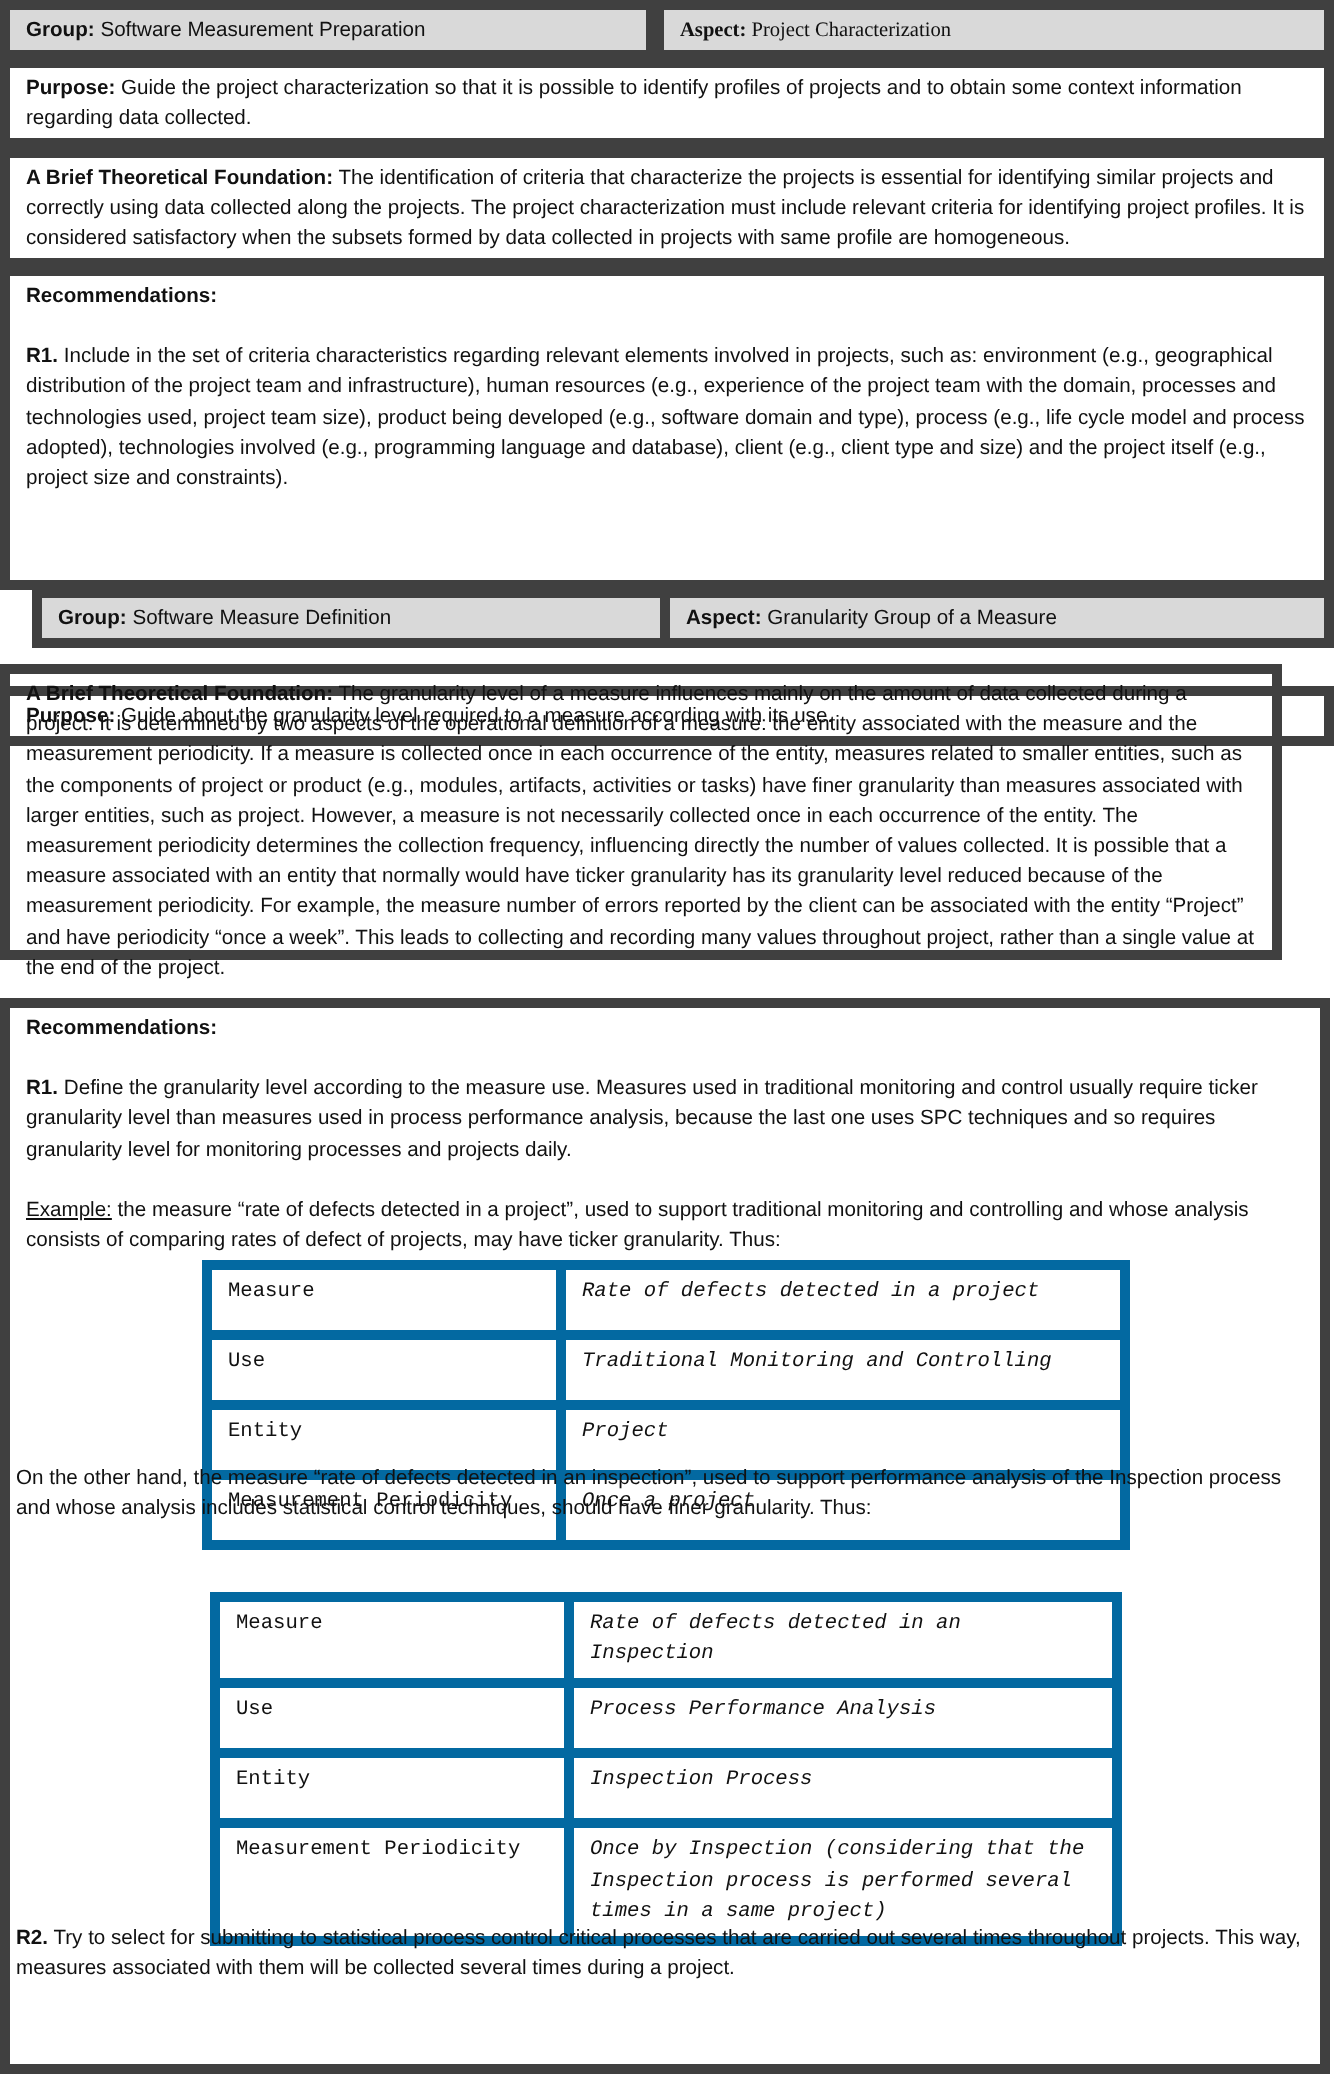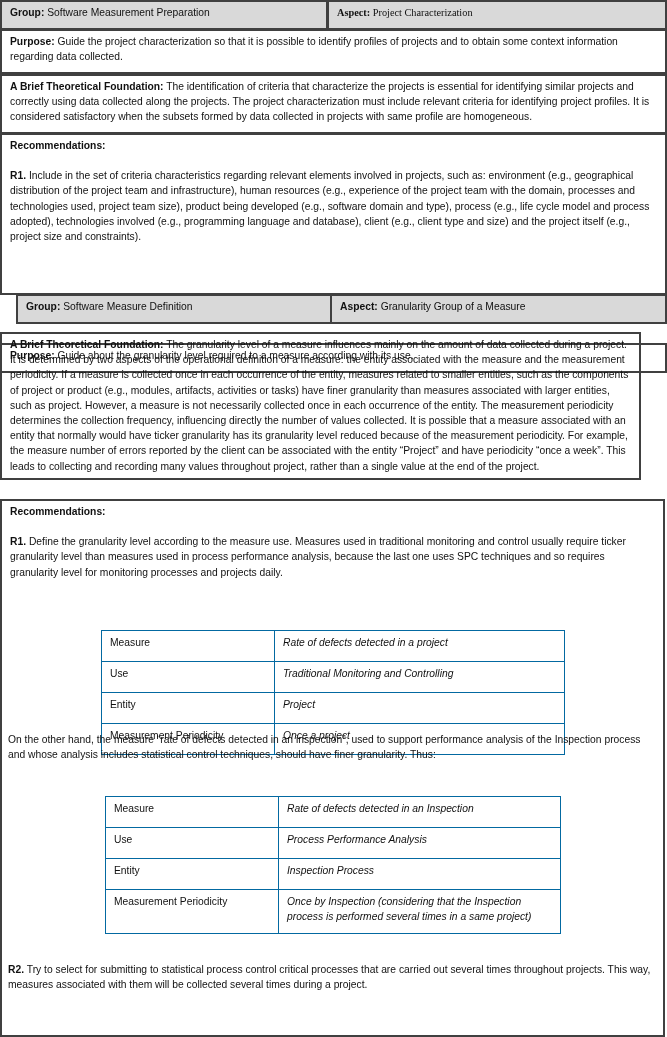--- a/index.html
+++ b/index.html
@@ -1,29 +1,29 @@
 <!DOCTYPE html>
 <html><head>
 <meta charset="utf-8">
 <style>
   html, body { margin: 0; padding: 0; background: #ffffff; }
   body {
     width: 667px; height: 1037px; position: relative; overflow: hidden;
     font-family: "Liberation Sans", sans-serif; font-size: 10.3px; color: #111;
     line-height: 15.2px;
   }
-  .box { position: absolute; box-sizing: border-box; border: 2px solid #404040; }
+  .box { position: absolute; box-sizing: border-box; border: 5px solid #404040; }
   .hdr { background: #d9d9d9; }
   .pad { padding: 3px 8px 0 8px; }
   .label { font-weight: bold; }
   .para { margin: 0; }
   .gap { height: 15px; }
   u { text-decoration: underline; }
   table.inner { position: absolute; border-collapse: collapse; font-size: 10.3px; }
-  table.inner td { border: 1px solid #0369a1; vertical-align: top; padding: 4px 8px; height: 22px; }
+  table.inner td { border: 5px solid #0369a1; vertical-align: top; padding: 4px 8px; height: 22px; font-family: Liberation Mono, monospace; }
   table.inner td.v { font-style: italic; }
 </style>
 </head>
 <body>
 
 <div class="box hdr pad" style="left:0;top:0;width:328px;height:30px;">
   <span class="label">Group:</span>
   <span>Software Measurement Preparation</span>
 </div>
 <div class="box hdr pad" style="left:327px;top:0;width:340px;height:30px;font-family:Liberation Serif, serif;">
@@ -65,20 +65,23 @@
   <span>The granularity level of a measure influences mainly on the amount of data collected during a project. It is determined by two aspects of the operational definition of a measure: the entity associated with the measure and the measurement periodicity.  If a measure is collected once in each occurrence of the entity, measures related to smaller entities, such as the components of project or product (e.g., modules, artifacts, activities or tasks) have finer granularity than measures associated with larger entities, such as project. However, a measure is not necessarily collected once in each occurrence of the entity. The measurement periodicity determines the collection frequency, influencing directly the number of values collected. It is possible that a measure associated with an entity that normally would have ticker granularity has its granularity level reduced because of the measurement periodicity. For example, the measure number of errors reported by the client can be associated with the entity “Project” and have periodicity “once a week”. This leads to collecting and recording many values throughout project, rather than a single value at the end of the project.</span>
 </div>
 <div class="box pad" style="left:0;top:499px;width:665px;height:538px;">
   <p class="para label">Recommendations:</p>
   <div class="gap"></div>
   <p class="para">
     <span class="label">R1.</span>
     <span>Define the granularity level according to the measure use. Measures used in traditional monitoring and control usually require ticker granularity level than measures used in process performance analysis, because the last one uses SPC techniques and so requires granularity level for monitoring processes and projects daily.</span>
   </p>
   <div class="gap"></div>
+  <p class="para">
+    <u>Example:</u><span> the measure “rate of defects detected in a project”, used to support traditional monitoring and controlling and whose analysis consists of comparing rates of defect of projects, may have ticker granularity. Thus:</span>
+  </p>
 </div>
 
 <table class="inner" style="left:101px;top:630px;width:464px;">
   <tbody id="t1">
       <tr style="height: 30px;">
         <td style="width: 156px;">Measure</td>
         <td class="v">Rate of defects detected in a project</td>
       </tr>
       <tr style="height: 30px;">
         <td style="width: 156px;">Use</td>

